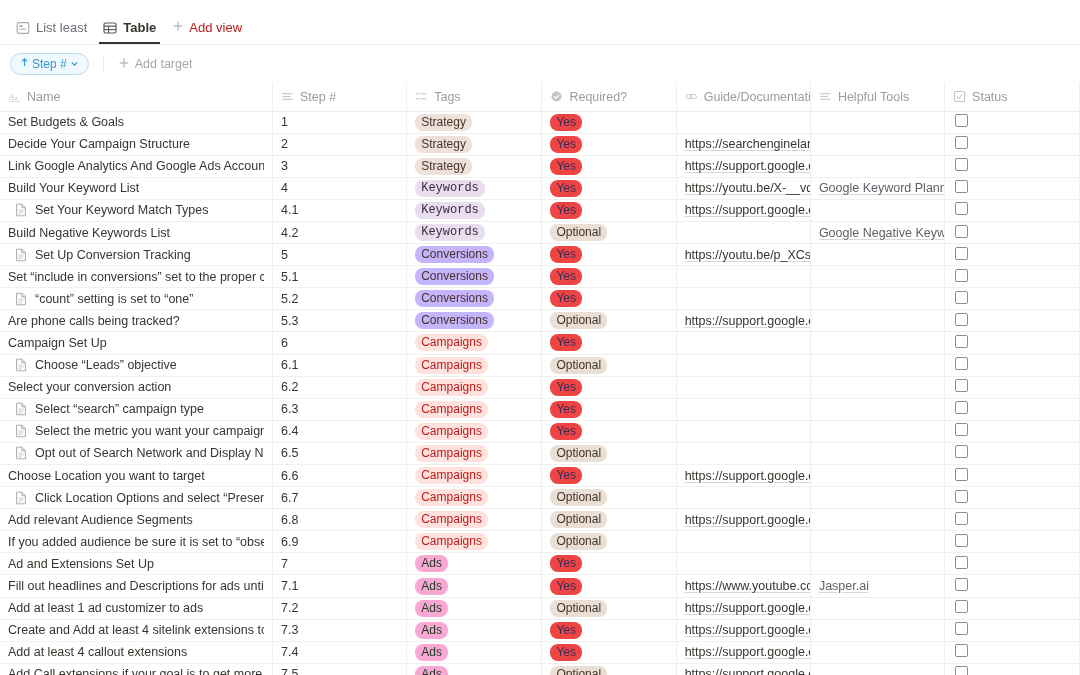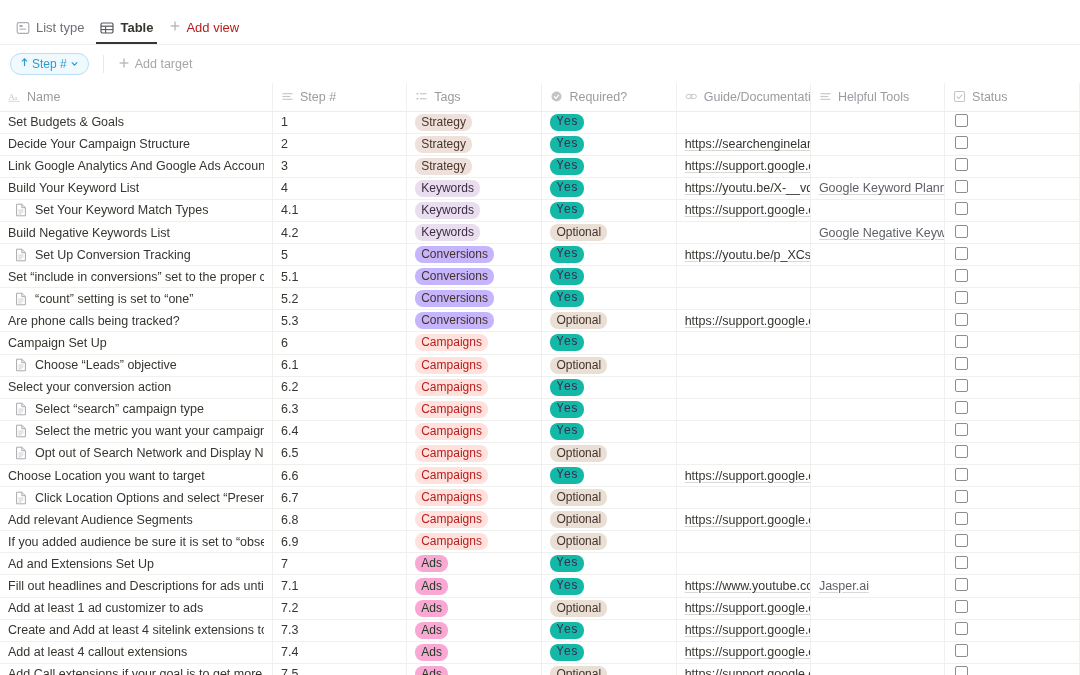--- a/index.html
+++ b/index.html
@@ -114,25 +114,25 @@
   .name-txt { overflow: hidden; text-overflow: clip; white-space: nowrap; }
 
   .badge {
     display: inline-block;
     padding: 1px 6px 2px 6px;
     border-radius: 8px;
     font-size: 12px;
     line-height: 14px;
   }
   .b-strategy    { background: #eee0da; color: #49342a; }
-  .b-keywords    { background: #e8deee; color: #3c2a44; }
+  .b-keywords    { background: #e8deee; color: #3c2a44; font-family: Liberation Mono, monospace; }
   .b-conversions { background: #c4b5fd; color: #49302a; }
   .b-campaigns   { background: #ffe2dd; color: #b91c1c; }
   .b-ads         { background: #f9a8d4; color: #1f3a22; }
-  .b-yes         { background: #14b8a6; color: #3b2a53; font-family: Liberation Mono, monospace; }
+  .b-yes         { background: #ef4444; color: #3b2a53; }
   .b-optional    { background: #eadfd5; color: #44332a; }
 
   .link {
     color: #37352f;
     text-decoration: underline;
     text-decoration-color: #d8d8d6;
     text-underline-offset: 2px;
     cursor: pointer;
   }
   .tool-link {
@@ -157,21 +157,21 @@
 
 <div class="viewbar">
   <div class="view-tab">
     <span class="ico">
       <svg viewBox="0 0 14 14" width="14" height="14">
           <rect x="1.2" y="1.7" width="11.6" height="10.6" rx="1.6" fill="none" stroke="#8b8e93" stroke-width="1.2"></rect>
           <rect x="3.4" y="4" width="3.2" height="2.1" fill="#8b8e93"></rect>
           <rect x="3.4" y="7.6" width="6.6" height="1.1" fill="#8b8e93"></rect>
         </svg>
     </span>
-    <span>List type</span>
+    <span>List least</span>
   </div>
   <div class="view-tab active">
     <span class="ico">
       <svg viewBox="0 0 14 14" width="14" height="14">
           <rect x="1" y="2" width="12" height="10" rx="1.4" fill="none" stroke="#4d4f54" stroke-width="1.2"></rect>
           <line x1="1" y1="5.2" x2="13" y2="5.2" stroke="#4d4f54" stroke-width="1.2"></line>
           <line x1="1" y1="8.6" x2="13" y2="8.6" stroke="#4d4f54" stroke-width="1.1"></line>
           <line x1="5.6" y1="5.2" x2="5.6" y2="12" stroke="#4d4f54" stroke-width="1.1"></line>
         </svg>
     </span>

